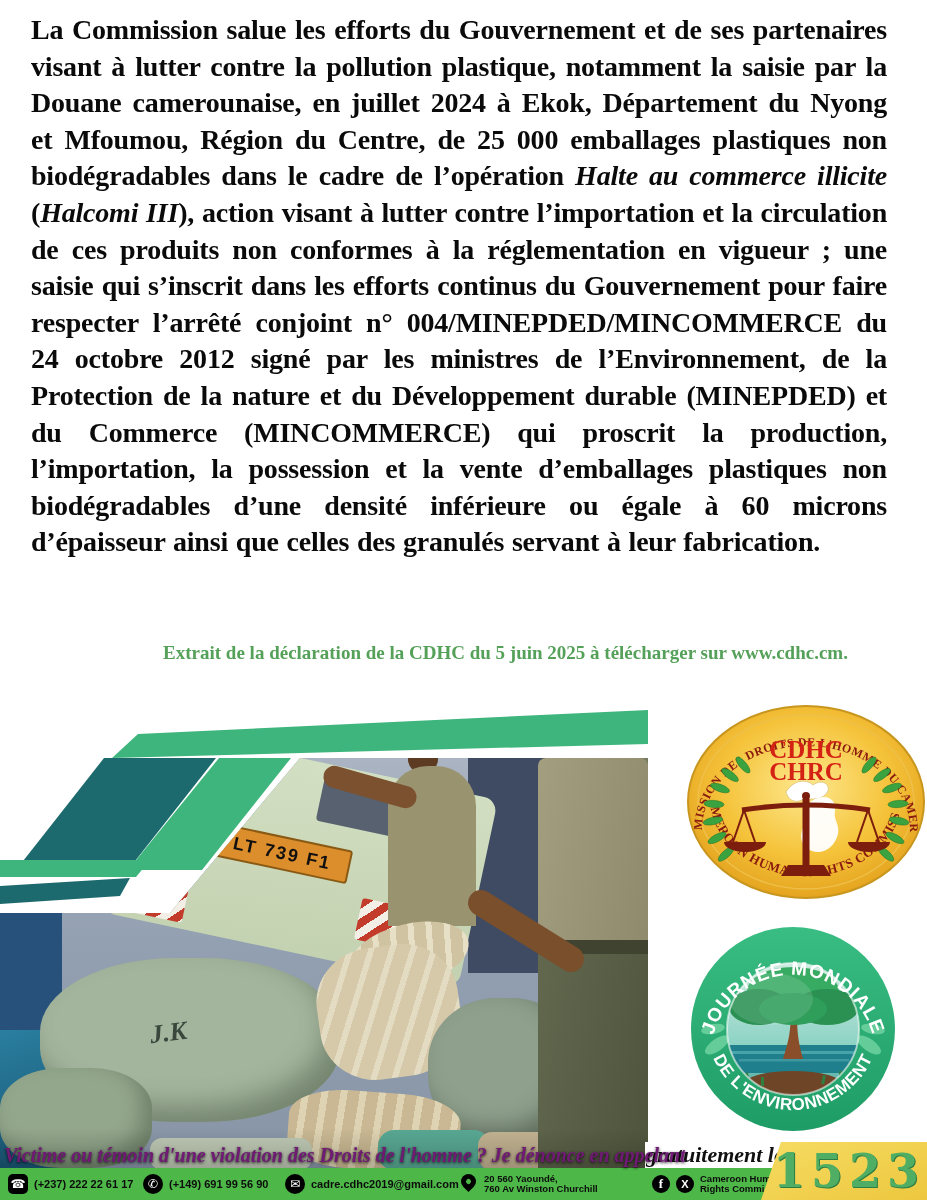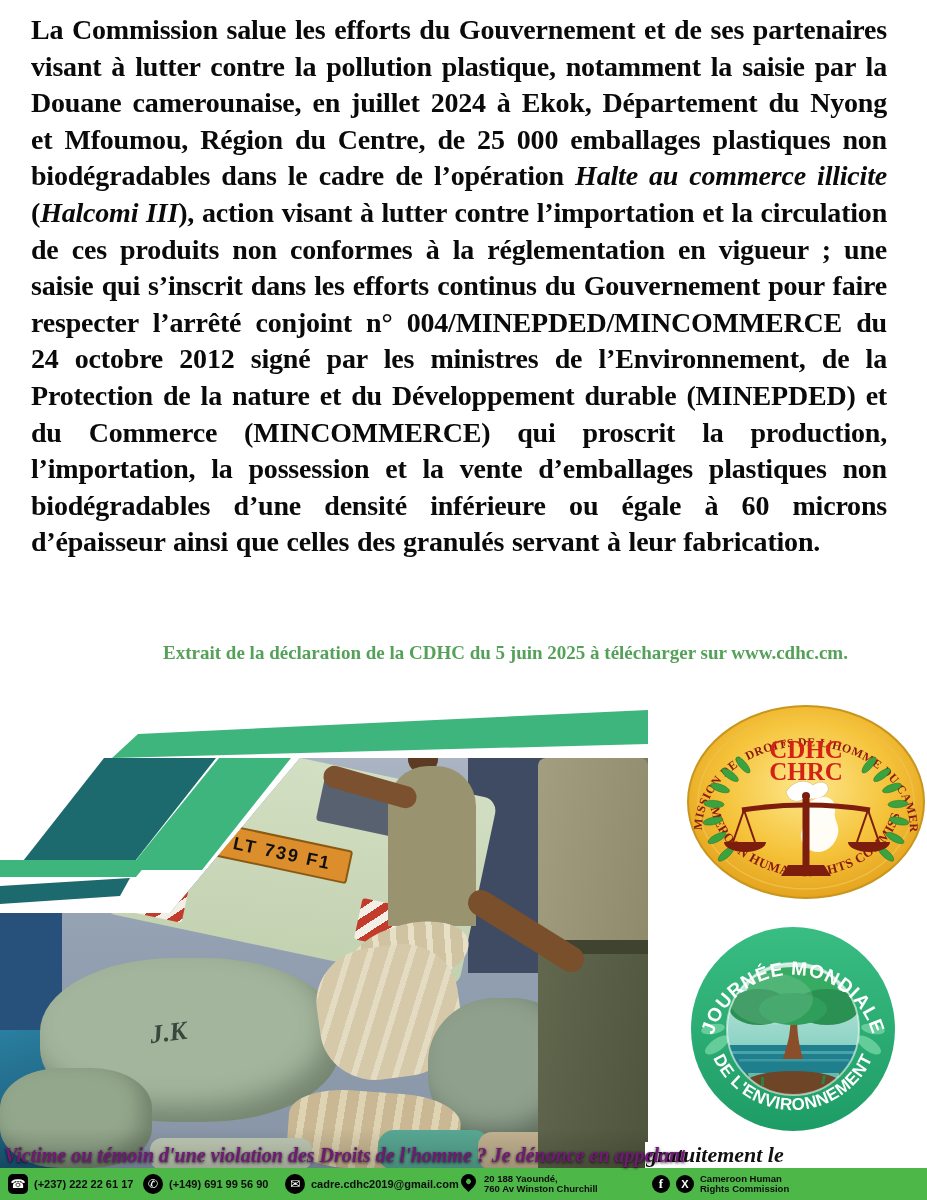--- a/index.html
+++ b/index.html
@@ -259,28 +259,31 @@
     </div>
     <div class="f-item" style="left:285px">
       <div class="ic cir">✉</div>
       <div class="f-text">cadre.cdhc2019@gmail.com</div>
     </div>
     <div class="f-item" style="left:460px">
       <div class="pinbox">
           <div class="pin"></div>
         </div>
       <div class="f-text2">
-        <div>20 188 Yaoundé,</div>
+        <div>20 560 Yaoundé,</div>
         <div>760 Av Winston Churchill</div>
       </div>
     </div>
     <div class="f-item" style="left:652px">
       <div class="soc-ic fb">f</div>
       <div class="soc-ic xx">X</div>
       <div class="f-text2">
         <div>Cameroon Human</div>
         <div>Rights Commission</div>
       </div>
     </div>
   </div>
 
+  <div class="badge">
+    <span>1523</span>
+  </div>
 
 </div>
 
 </body></html>

